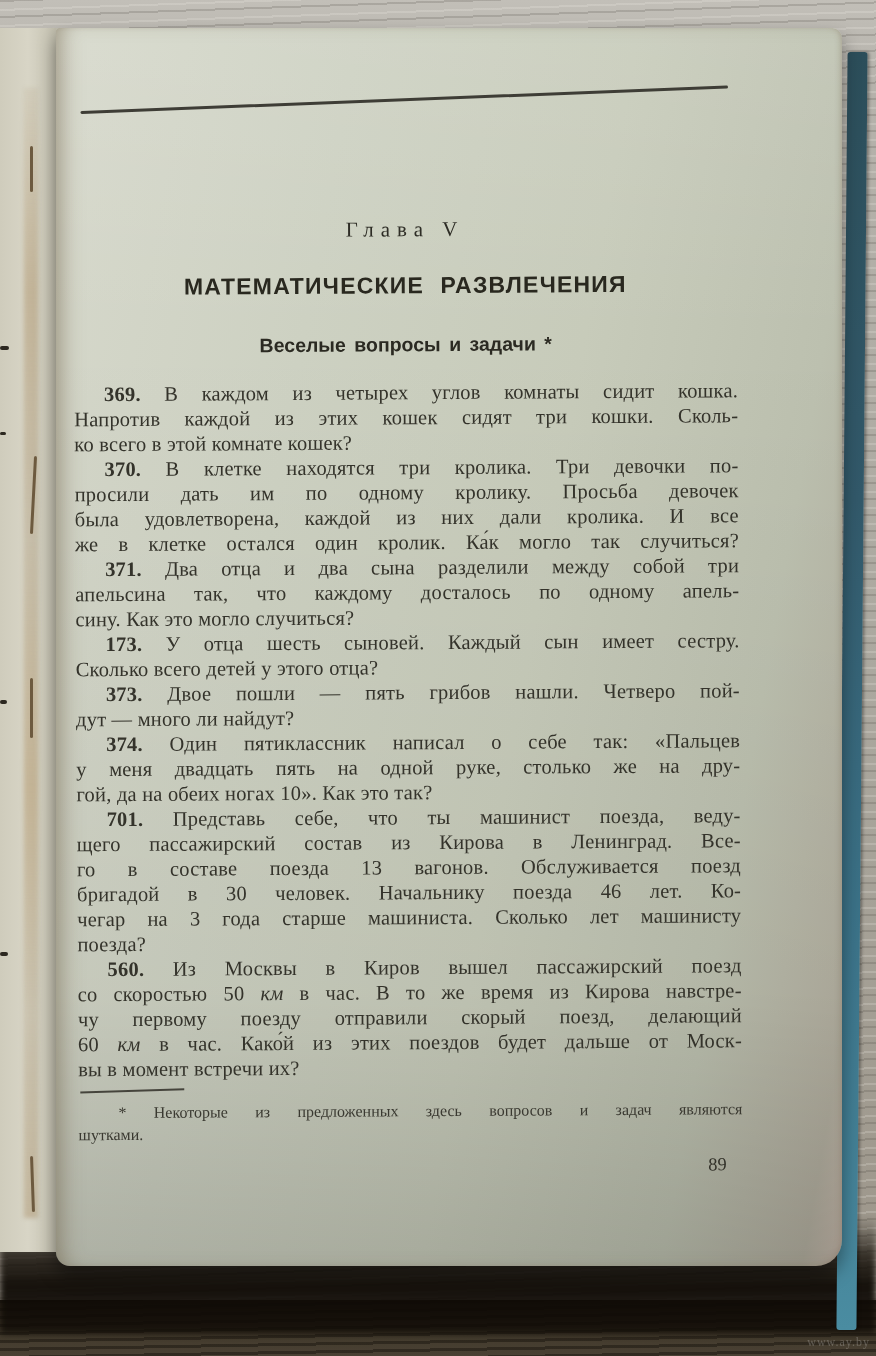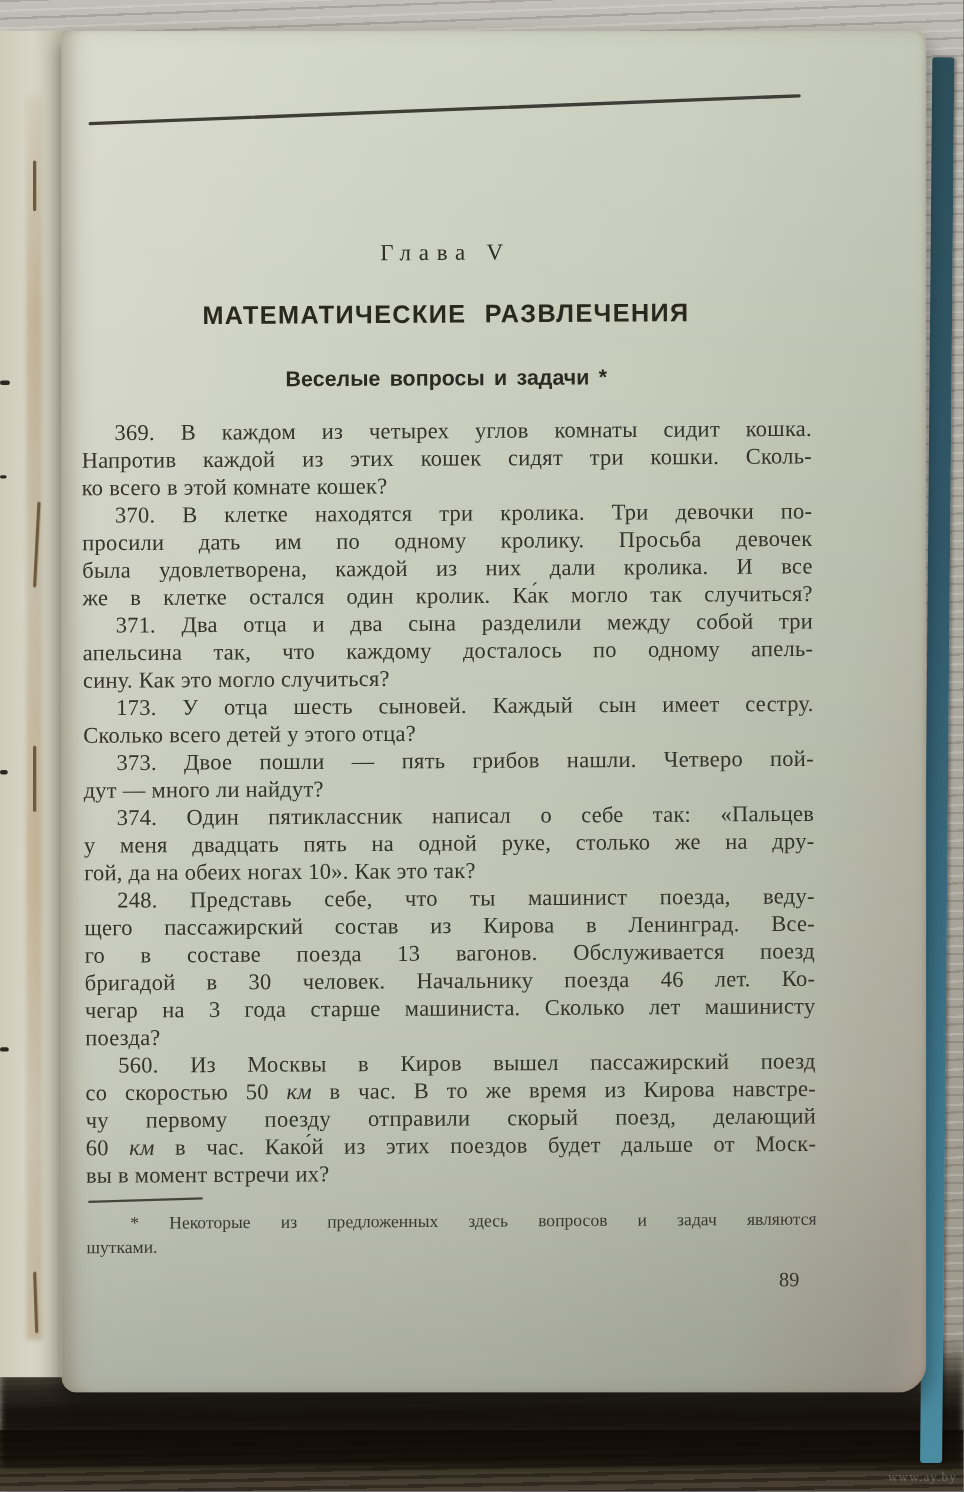--- a/index.html
+++ b/index.html
@@ -1,17 +1,17 @@
 <!DOCTYPE html>
 <html><head>
 <meta charset="utf-8">
 <style>
   html,body{margin:0;padding:0;}
   body{width:876px;height:1356px;overflow:hidden;font-family:"Liberation Serif",serif;}
-  .photo{position:relative;width:876px;height:1356px;overflow:hidden;background:#0f172a;}
+  .photo{position:relative;width:876px;height:1356px;overflow:hidden;background:#0c4a6e;}
 
   
   .wood{position:absolute;inset:0;
     background:
       repeating-linear-gradient(178deg, rgba(60,55,48,0.18) 0 2px, rgba(0,0,0,0) 2px 9px, rgba(245,242,235,0.20) 9px 11px, rgba(0,0,0,0) 11px 16px),
       linear-gradient(180deg,#c2bfb8 0%,#b5b2ab 6%,#aba89f 50%,#9b9488 100%);}
 
   
   .wood-dark{position:absolute;left:0;top:1300px;width:876px;height:56px;
     background:
@@ -58,21 +58,21 @@
   .top-rule{height:3px;width:648px;margin:70px 0 0 8px;background:#3e3d36;border-radius:2px;transform:rotate(-1.9deg);}
 
   .chapter{margin-top:116px;text-align:center;font-size:21px;letter-spacing:7px;color:#2e2d26;}
   .title{margin:30px 0 0;text-align:center;font-family:"Liberation Sans",sans-serif;font-weight:700;font-size:23px;letter-spacing:1.2px;word-spacing:9px;color:#29281f;}
   .subtitle{margin:34px 0 0;text-align:center;font-family:"Liberation Sans",sans-serif;font-weight:700;font-size:19.5px;word-spacing:3px;color:#2b2a22;}
 
   .problems{margin-top:24px;font-size:20.5px;line-height:25px;letter-spacing:0.2px;}
   .line{text-align:justify;text-align-last:justify;white-space:normal;}
   .line.first{text-indent:30px;}
   .line.last{text-align-last:left;}
-  .line b{font-weight:400;}
+  .line b{font-weight:700;}
   .line i{}
 
   .fn-rule{width:104px;height:2px;margin:8px 0 0 2px;background:#45443c;transform:rotate(-1.4deg);}
   .footnote{margin-top:10px;font-size:16px;line-height:21.5px;color:#3a3931;}
   .fn-line{text-align:justify;text-align-last:justify;}
   .fn-line.first{text-indent:40px;}
   .fn-line.last{text-align-last:left;}
 
   .page-number{margin-top:13px;text-align:right;padding-right:16px;font-size:18.5px;color:#34332b;}
 
@@ -116,21 +116,21 @@
           <div class="line first"><b>371.</b> Два отца и два сына разделили между собой три</div>
           <div class="line">апельсина так, что каждому досталось по одному апель-</div>
           <div class="line last">сину. Как это могло случиться?</div>
           <div class="line first"><b>173.</b> У отца шесть сыновей. Каждый сын имеет сестру.</div>
           <div class="line last">Сколько всего детей у этого отца?</div>
           <div class="line first"><b>373.</b> Двое пошли — пять грибов нашли. Четверо пой-</div>
           <div class="line last">дут — много ли найдут?</div>
           <div class="line first"><b>374.</b> Один пятиклассник написал о себе так: «Пальцев</div>
           <div class="line">у меня двадцать пять на одной руке, столько же на дру-</div>
           <div class="line last">гой, да на обеих ногах 10». Как это так?</div>
-          <div class="line first"><b>248.</b> Представь себе, что ты машинист поезда, веду-</div>
+          <div class="line first"><b>701.</b> Представь себе, что ты машинист поезда, веду-</div>
           <div class="line">щего пассажирский состав из Кирова в Ленинград. Все-</div>
           <div class="line">го в составе поезда 13 вагонов. Обслуживается поезд</div>
           <div class="line">бригадой в 30 человек. Начальнику поезда 46 лет. Ко-</div>
           <div class="line">чегар на 3 года старше машиниста. Сколько лет машинисту</div>
           <div class="line last">поезда?</div>
           <div class="line first"><b>560.</b> Из Москвы в Киров вышел пассажирский поезд</div>
           <div class="line">со скоростью 50 <i>км</i> в час. В то же время из Кирова навстре-</div>
           <div class="line">чу первому поезду отправили скорый поезд, делающий</div>
           <div class="line">60 <i>км</i> в час. Како́й из этих поездов будет дальше от Моск-</div>
           <div class="line last">вы в момент встречи их?</div>

